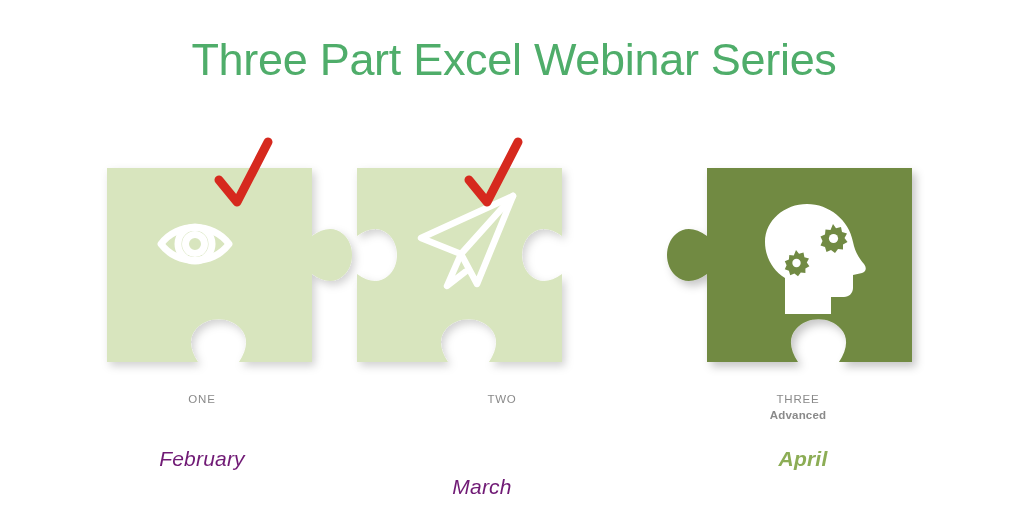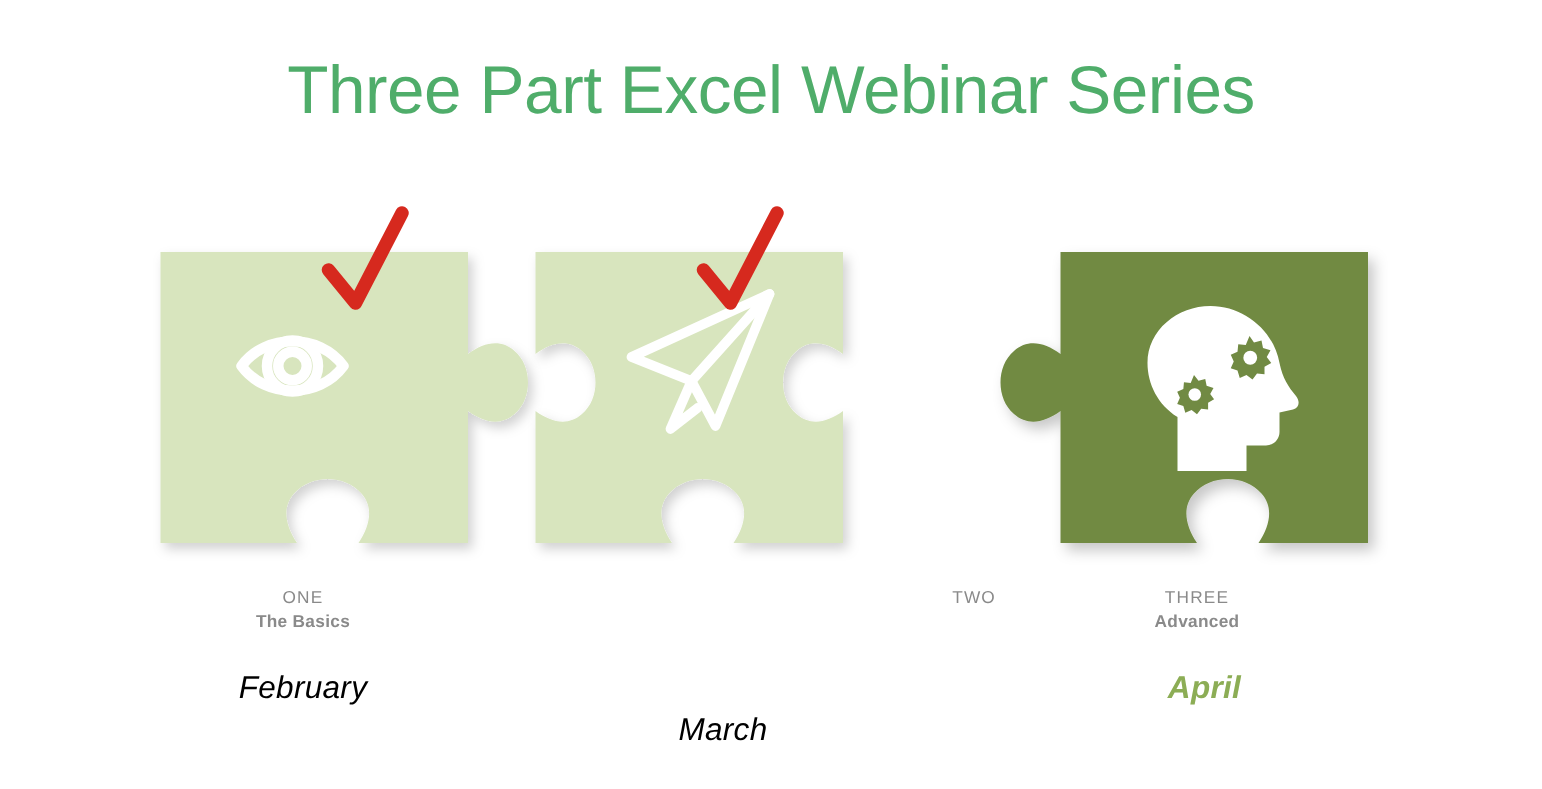--- a/index.html
+++ b/index.html
@@ -68,31 +68,31 @@
     line-height: 16px;
   }
   .caption .sub {
     display: block;
     font-size: 11.5px;
     font-weight: bold;
     letter-spacing: 0.2px;
     line-height: 16px;
   }
   #cap-1 { left: 52px;  top: 391px; }
-  #cap-2 { left: 364px; top: 391px; text-align: right; }
+  #cap-2 { left: 352px; top: 391px; }
   #cap-3 { left: 648px; top: 391px; }
 
   .month {
     position: absolute;
     width: 300px;
     text-align: center;
     font-size: 21px;
     font-style: italic;
     font-family: "Liberation Sans", sans-serif;
-    color: #000000;
+    color: #701a75;
     letter-spacing: 0.2px;
   }
   .month.active {
     color: #8CAD55;
     font-weight: bold;
   }
   #mon-1 { left: 52px;  top: 447px; }
   #mon-2 { left: 332px; top: 447px; margin-top: 28px; }
   #mon-3 { left: 653px; top: 447px; text-align: center; }
 </style>
@@ -138,21 +138,20 @@
 
       <g>
         <path fill="none" stroke="#D6291E" stroke-width="9" stroke-linecap="round" stroke-linejoin="round" d="M 164,30 L 182,52 L 213,-8"></path>
       </g>
     </svg>
 
   </div>
 
   <div class="caption" id="cap-1">
     <span class="num">ONE</span>
-    <span class="sub">The Basics</span>
   </div>
   <div class="month" id="mon-1">February</div>
 
   <div class="piece-col" id="col-2">
     <svg class="piece-svg" viewBox="0 0 300 240" xmlns="http://www.w3.org/2000/svg">
       <defs>
         <filter id="sh2" x="-20%" y="-20%" width="150%" height="150%">
           <feDropShadow dx="3" dy="4" stdDeviation="4" flood-color="#000000" flood-opacity="0.18"></feDropShadow>
         </filter>
       </defs>

